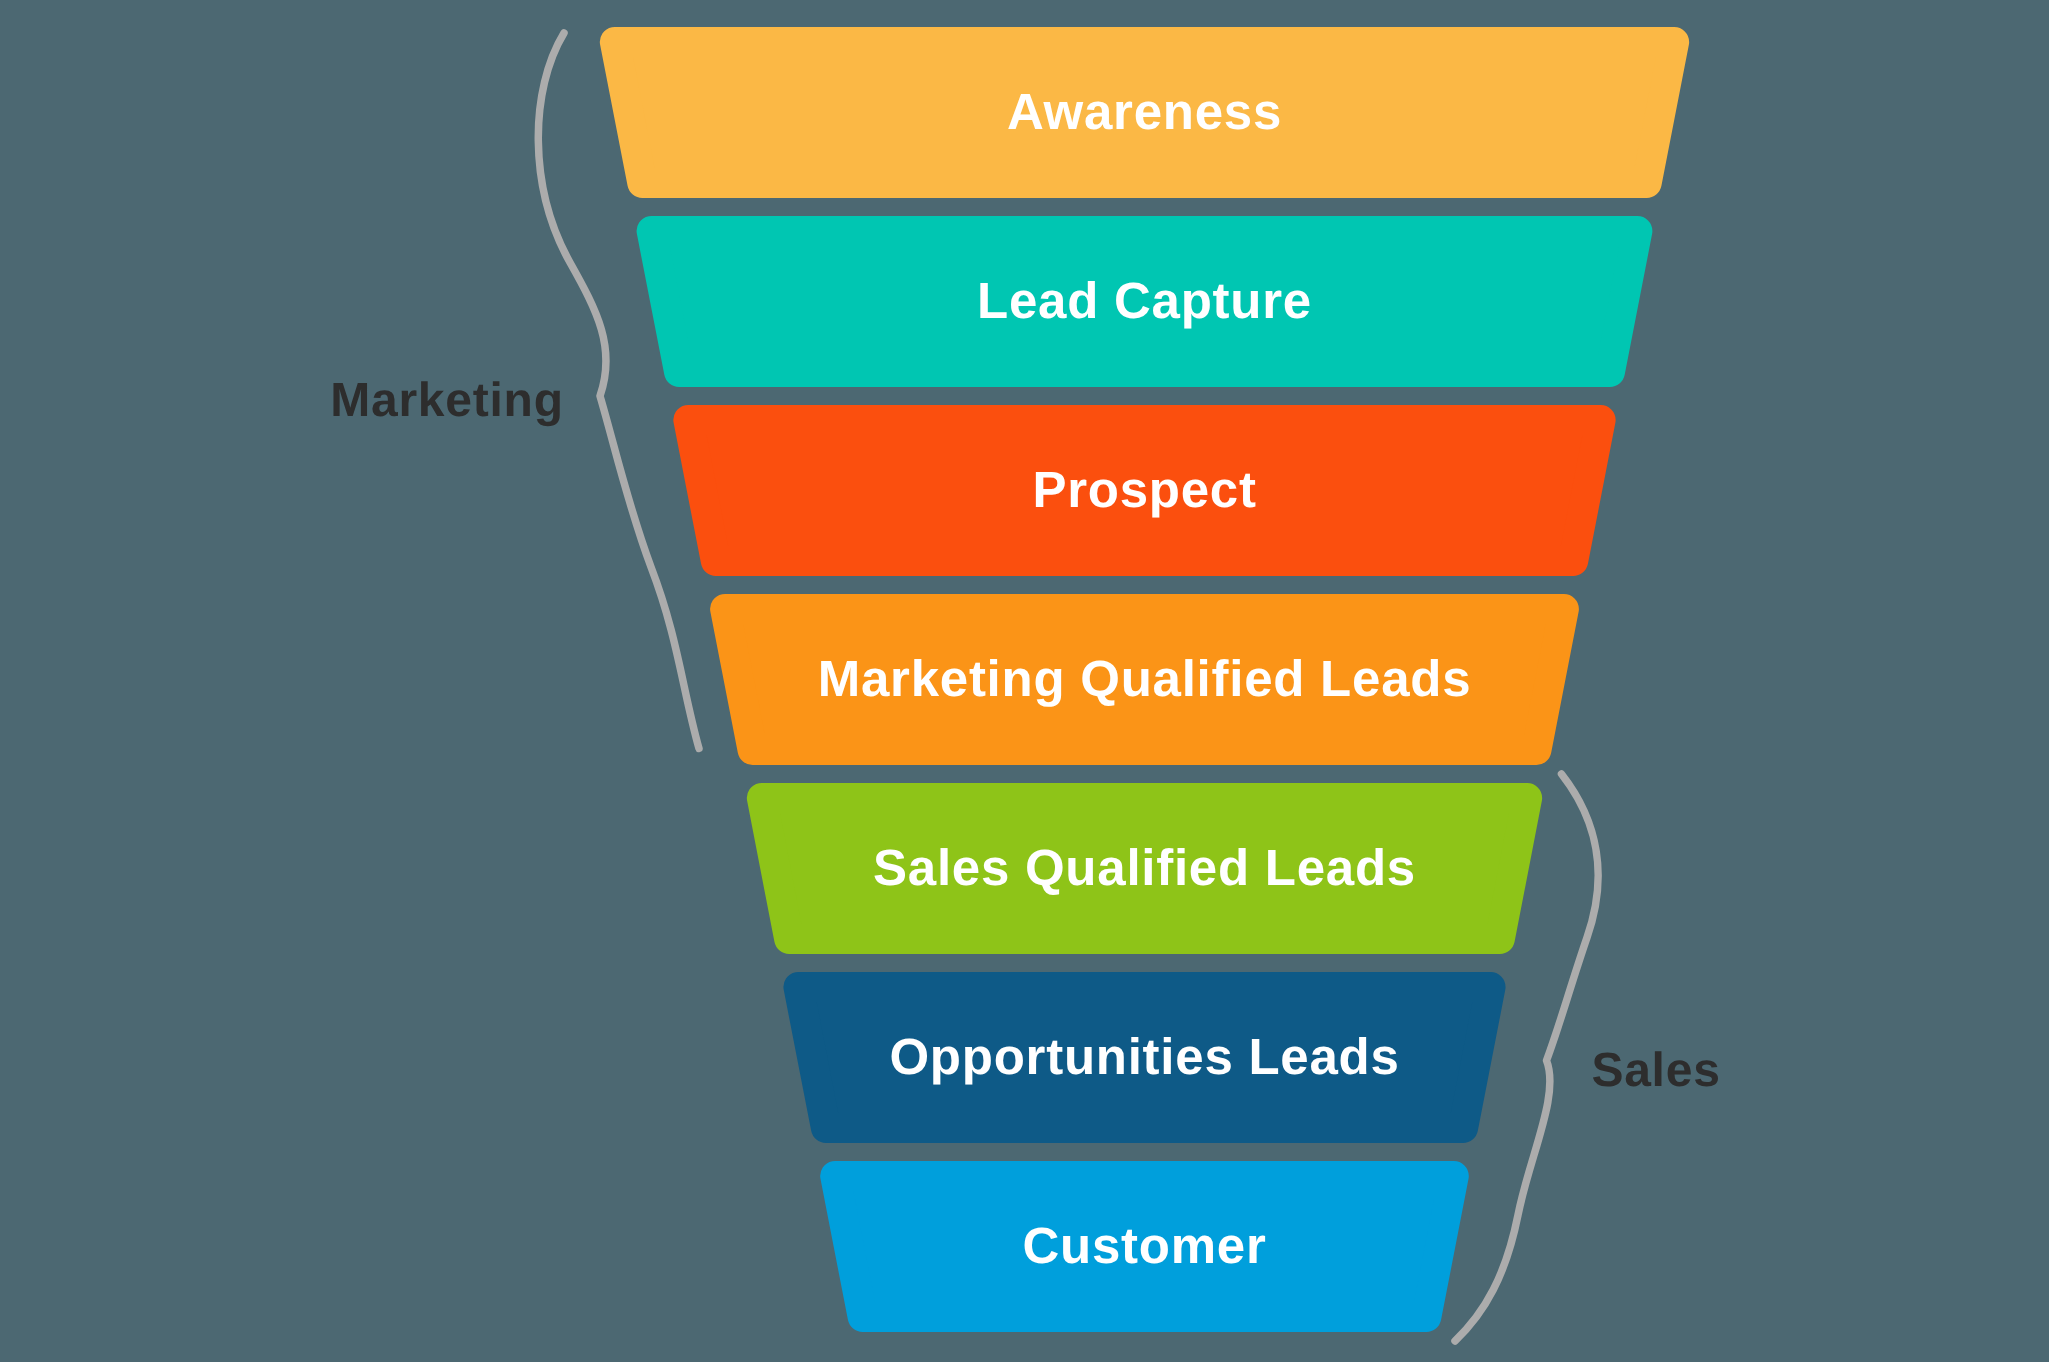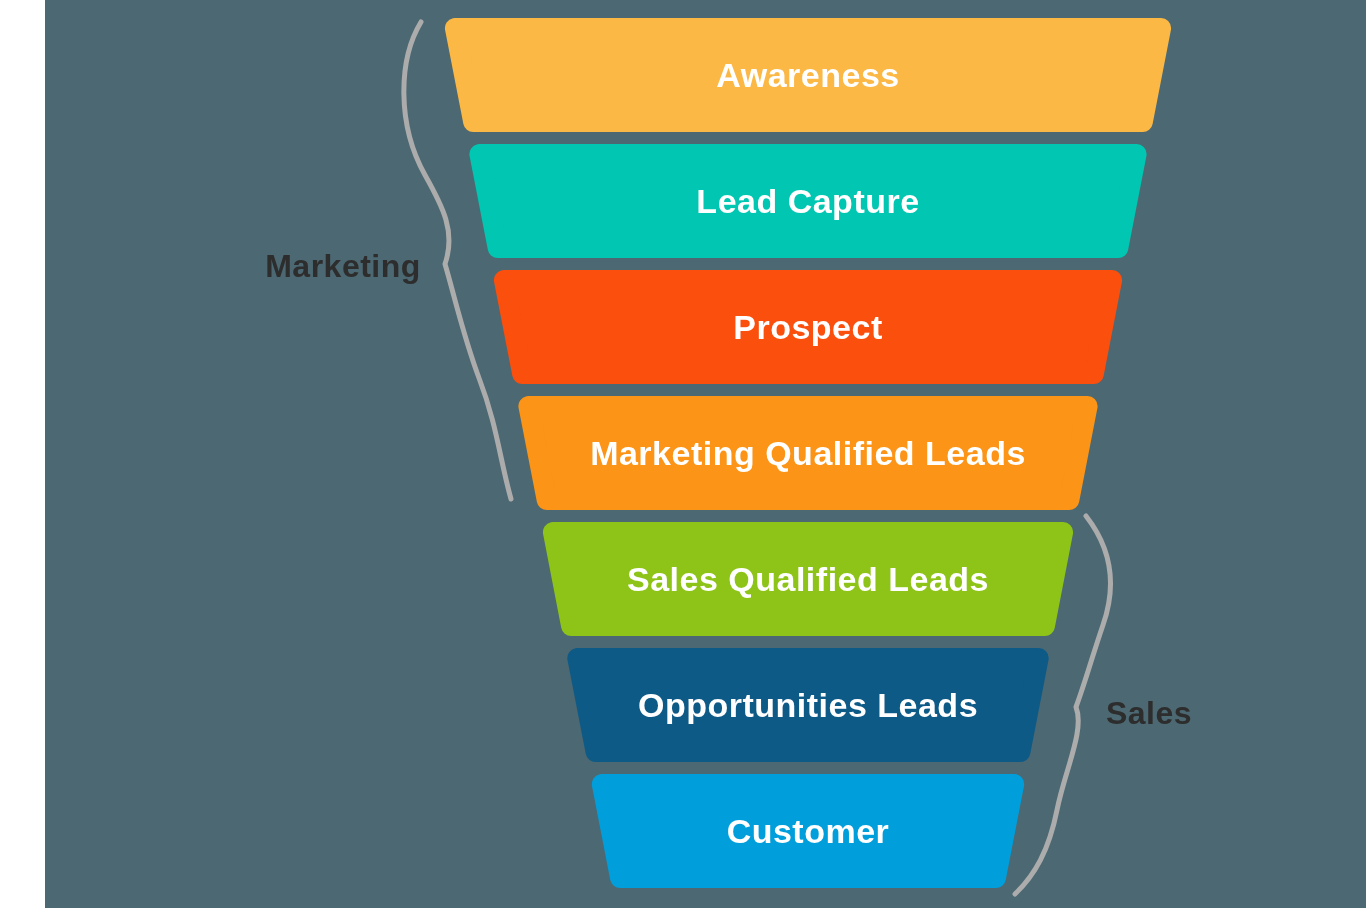--- a/index.html
+++ b/index.html
@@ -7,21 +7,20 @@
     padding: 0;
     width: 1366px;
     height: 908px;
     overflow: hidden;
     font-family: "Liberation Sans", sans-serif;
   }
   #canvas-wrap {
     position: relative;
     width: 1129px;
     height: 908px;
-    margin-left: 45px;
   }
   svg { display: block; }
   .stage-path {
     stroke-width: 20;
     stroke-linejoin: round;
   }
   .stage-label {
     font-family: "Liberation Sans", "DejaVu Sans", sans-serif;
     font-size: 34px;
     font-weight: 700;

